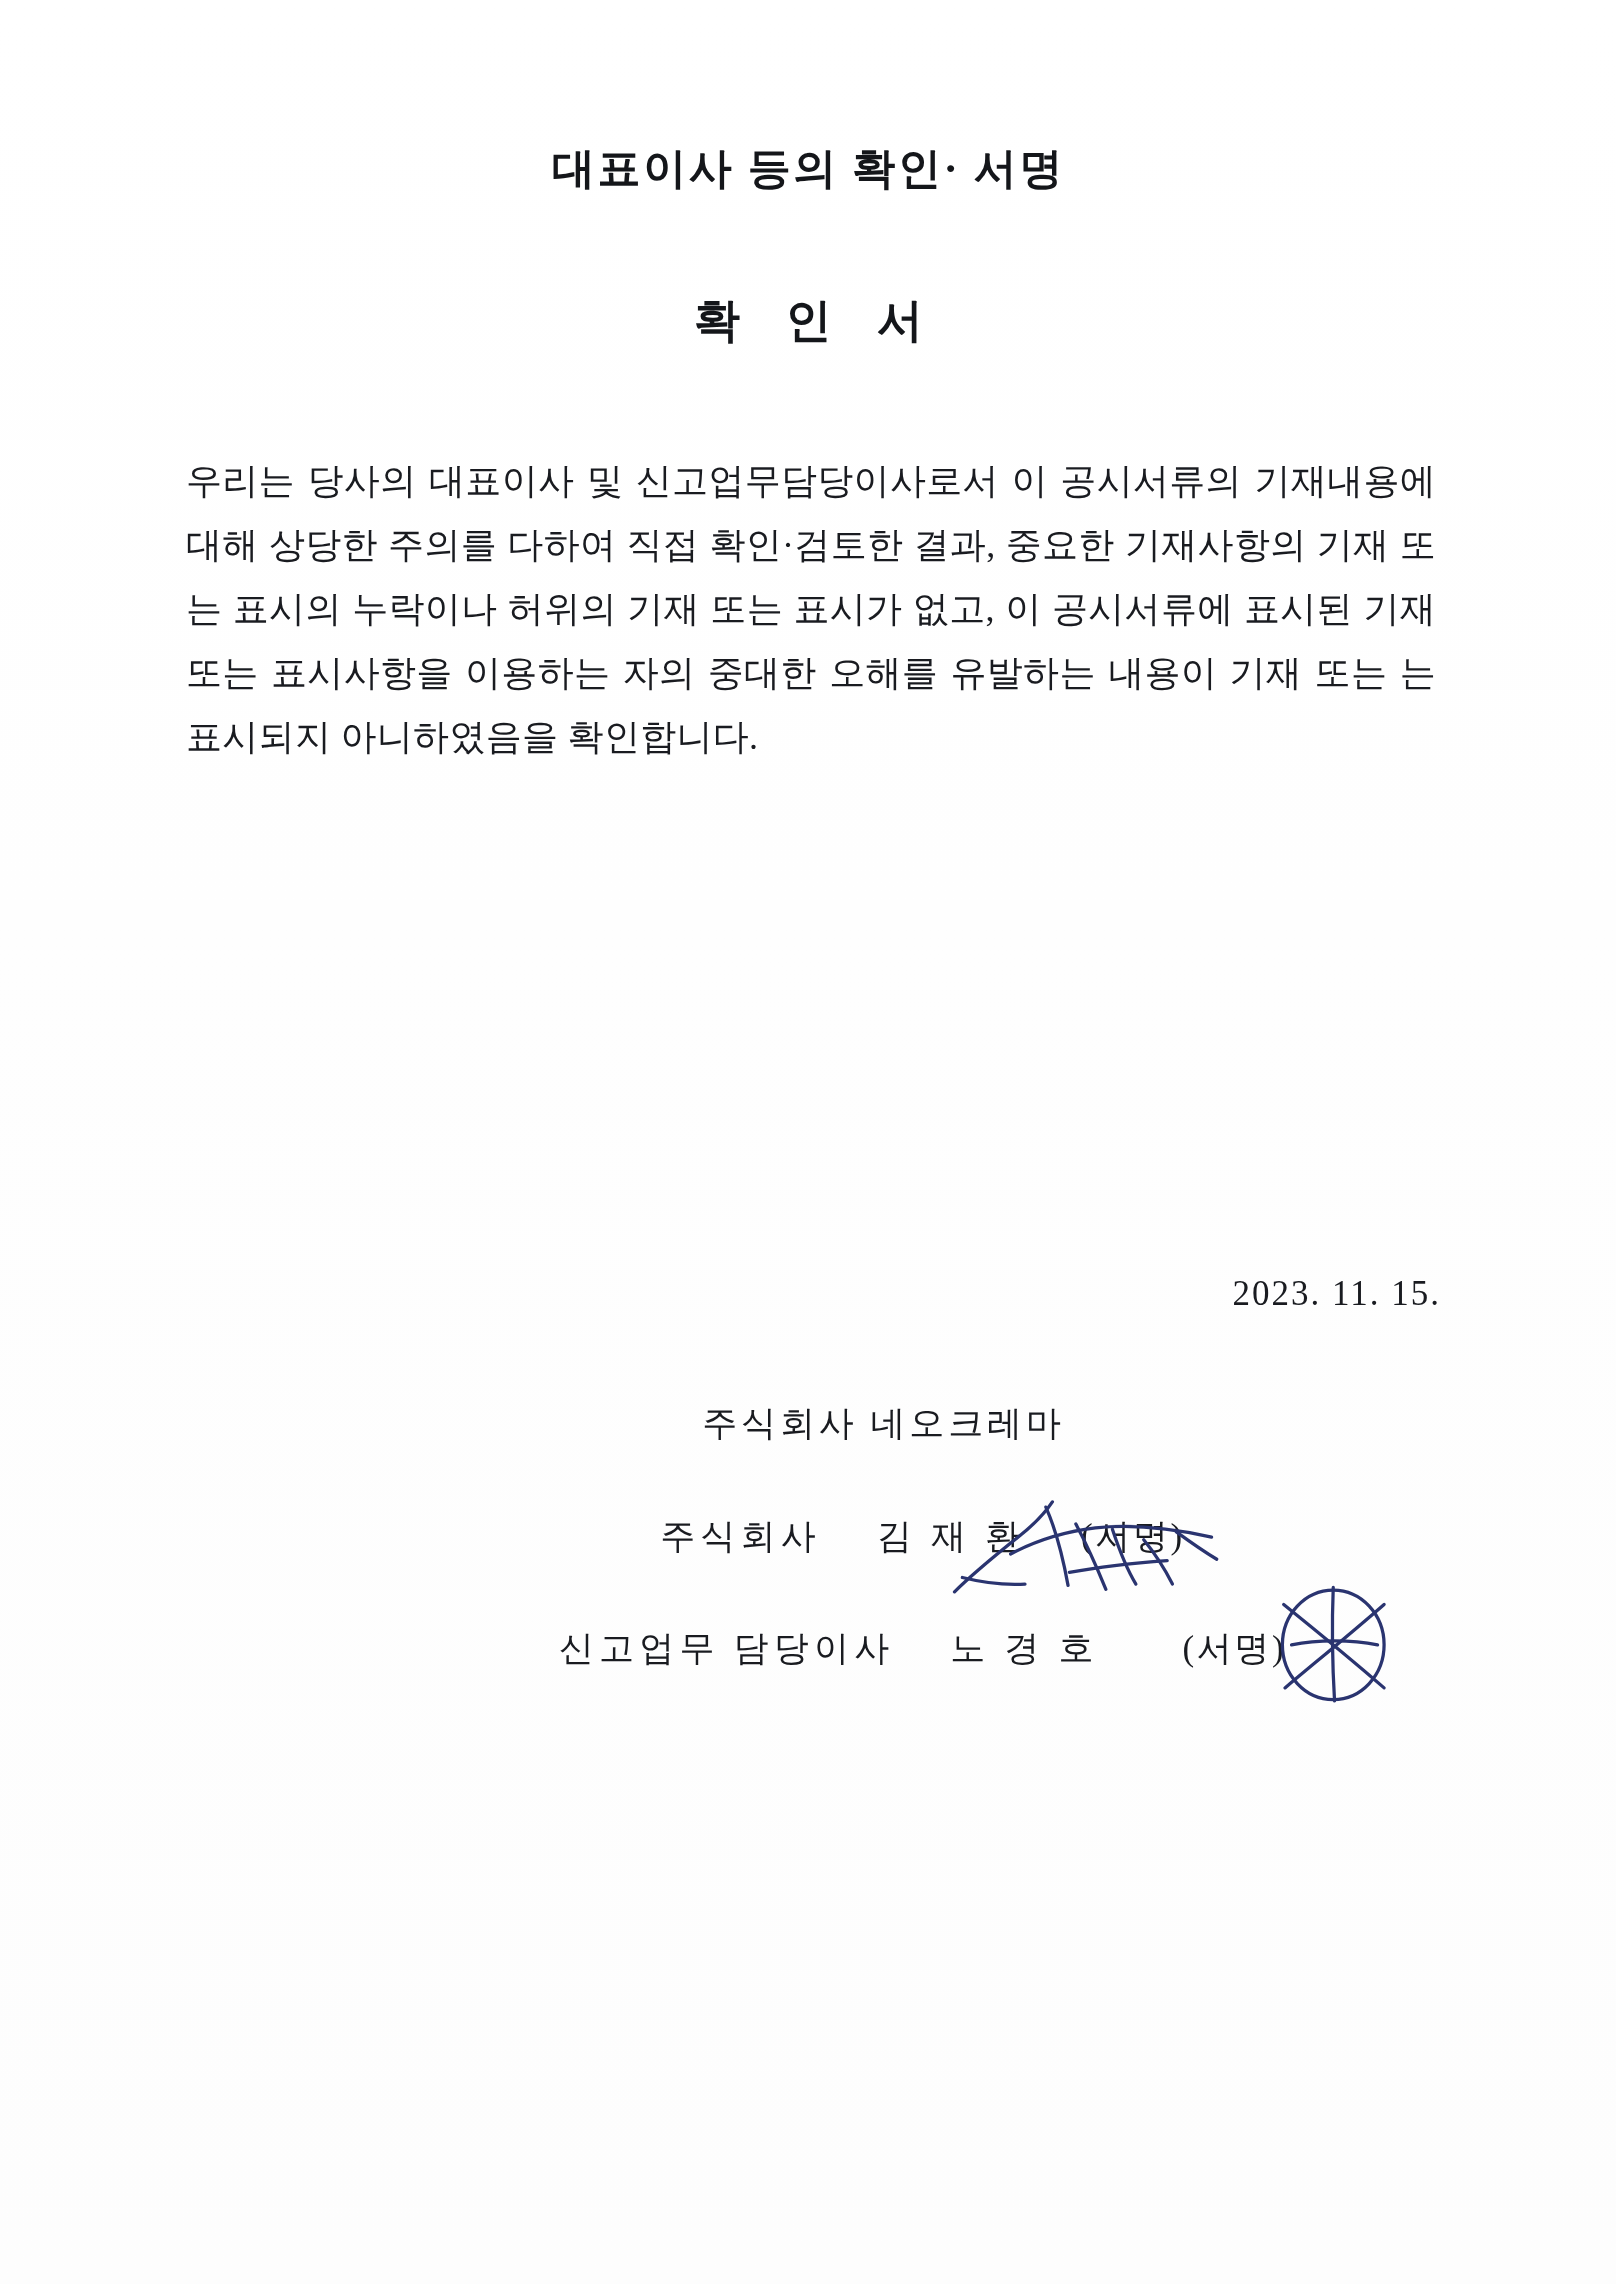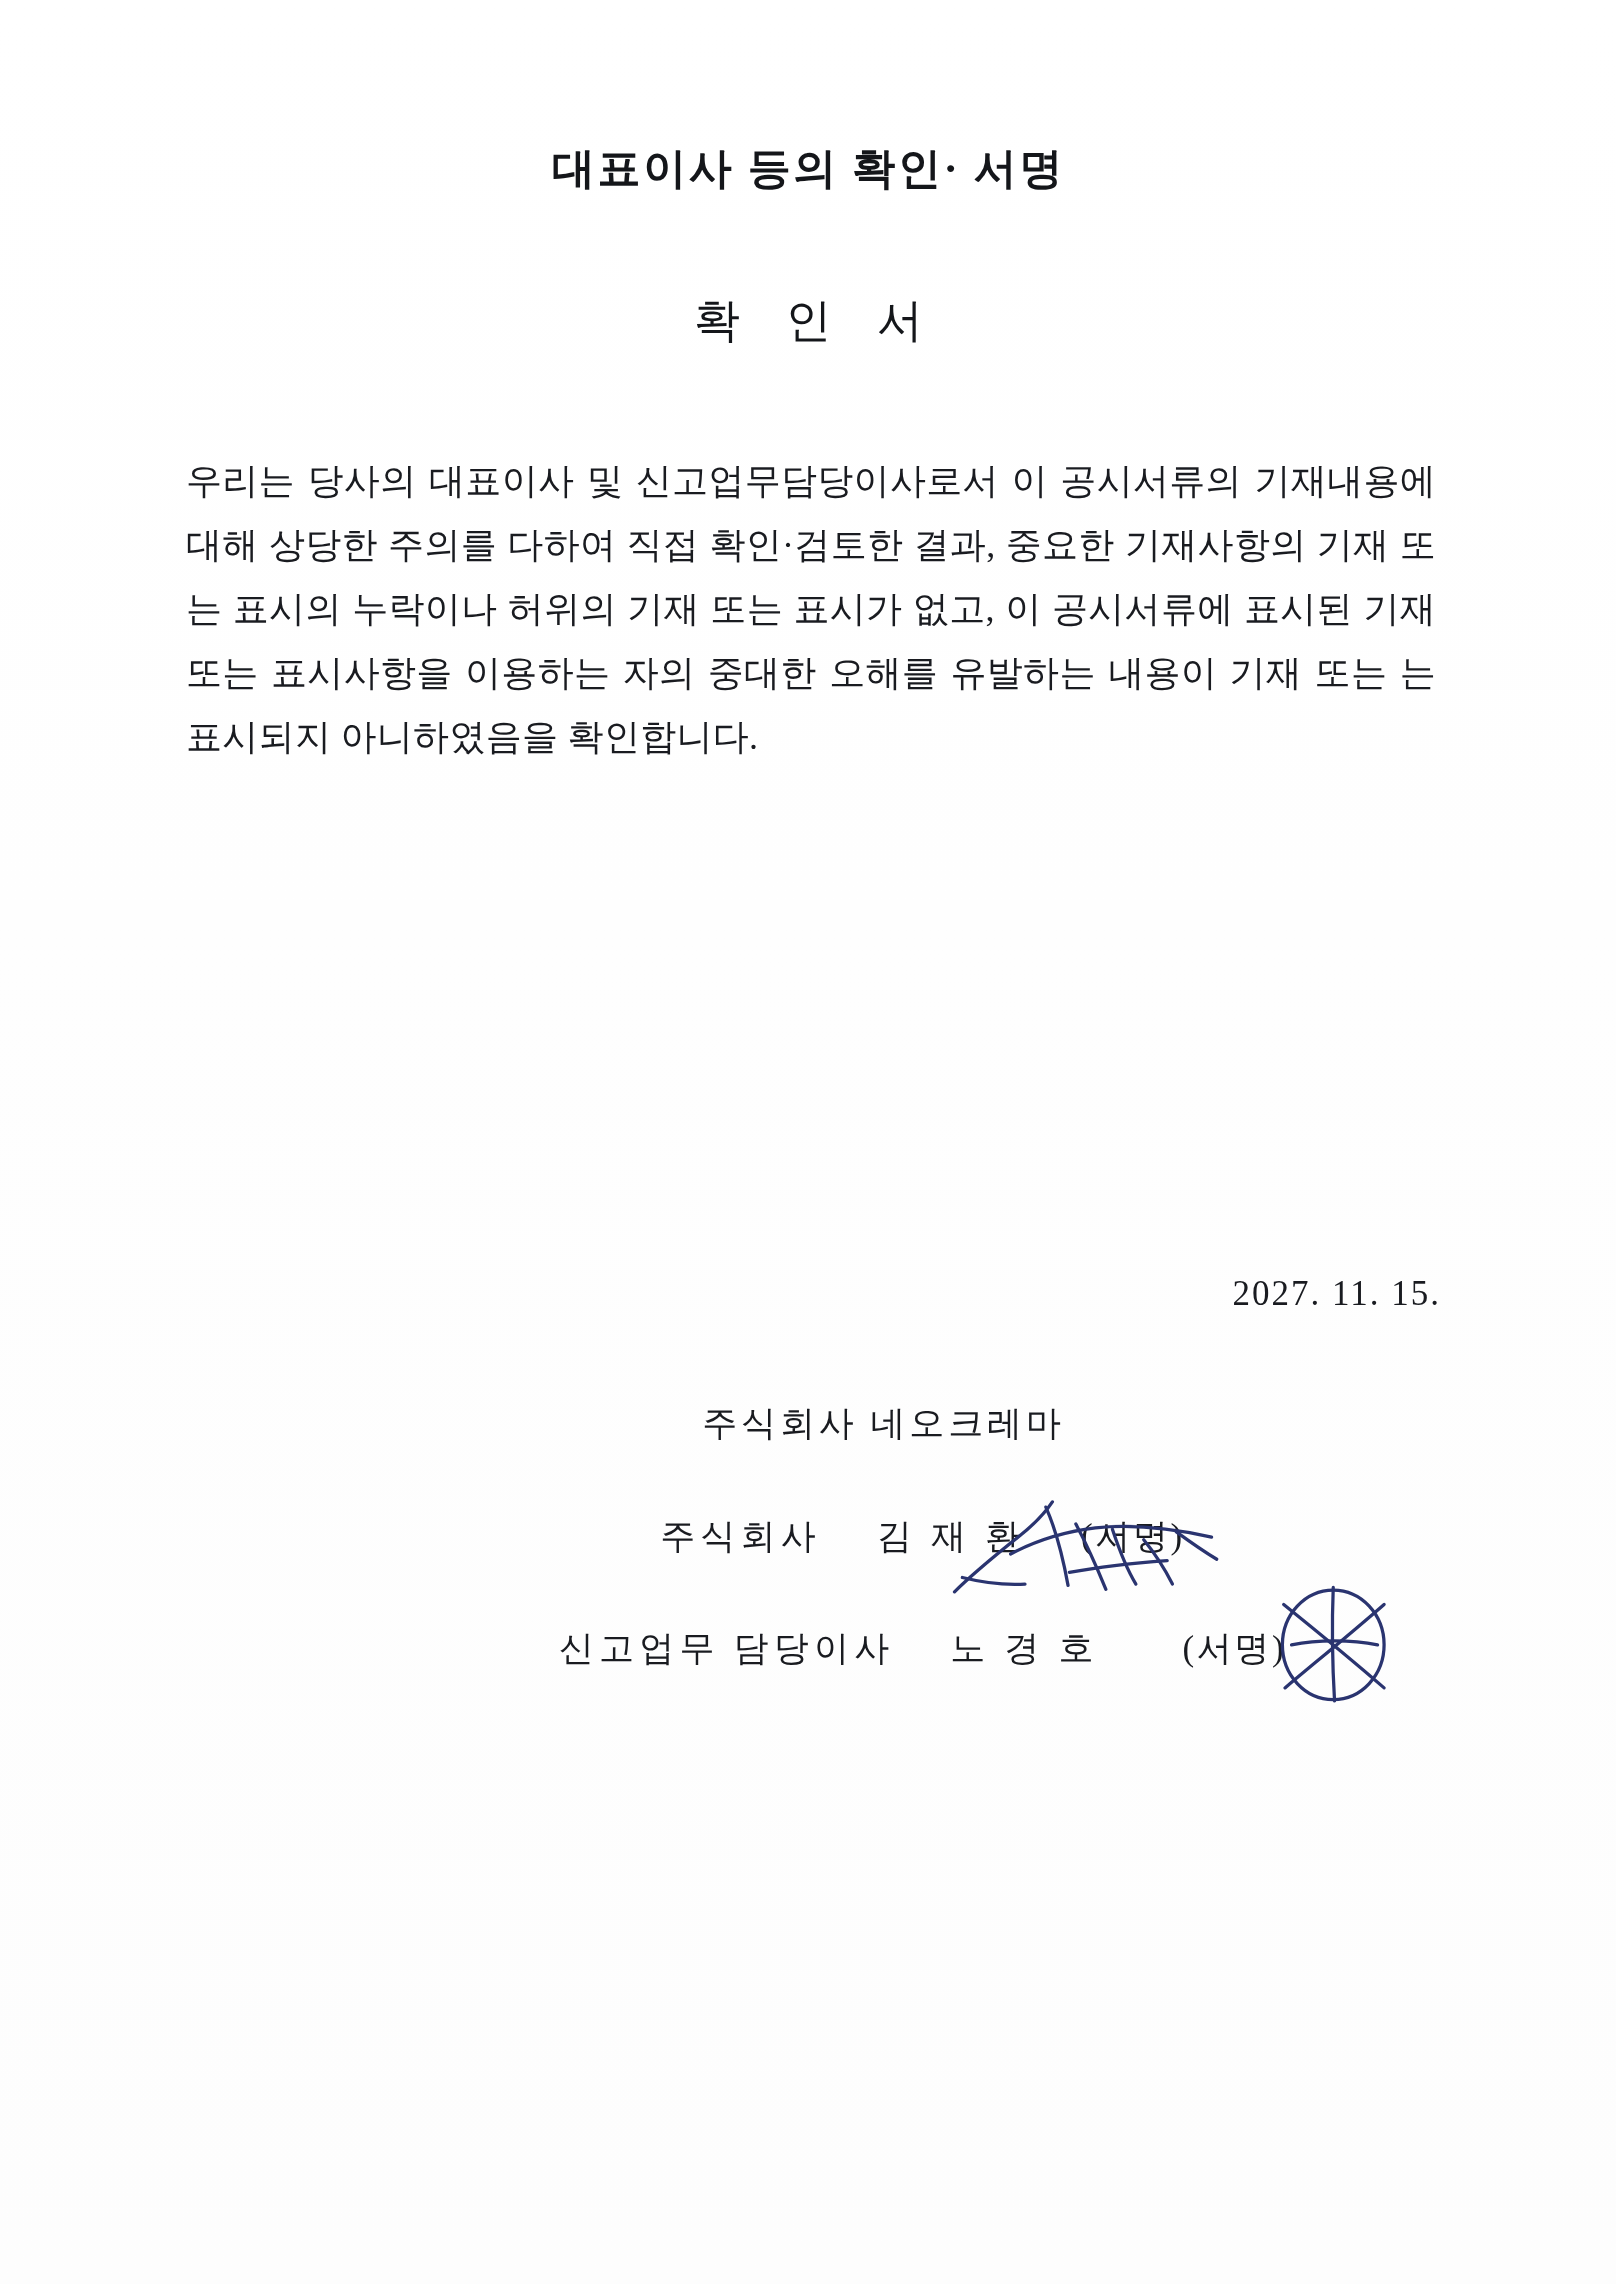--- a/index.html
+++ b/index.html
@@ -51,21 +51,21 @@
     color: #14161a;
   }
 
   .doc-subtitle {
     position: absolute;
     top: 290px;
     left: 0;
     width: 1617px;
     text-align: center;
     font-size: 46px;
-    font-weight: 400;
+    font-weight: 700;
     letter-spacing: 17px;
     text-indent: 17px;
     color: #14161a;
   }
 
   .body-block {
     position: absolute;
     left: 175px;
     width: 1272px;
     font-size: 36px;
@@ -154,21 +154,21 @@
 
     <div class="doc-title">대표이사 등의 확인· 서명</div>
 
     <div class="doc-subtitle">확 인 서</div>
 
     <div class="body-block" id="para1">
       <p>우리는 당사의 대표이사 및 신고업무담당이사로서 이 공시서류의 기재내용에 대해 상당한 주의를 다하여 직접 확인·검토한 결과, 중요한 기재사항의 기재 또는 표시의 누락이나 허위의 기재 또는 표시가 없고, 이 공시서류에 표시된 기재 또는 표시사항을 이용하는 자의 중대한 오해를 유발하는 내용이 기재 또는 는 표시되지 아니하였음을 확인합니다.</p>
     </div>
 
 
-    <div class="date-line">2027. 11. 15.</div>
+    <div class="date-line">2023. 11. 15.</div>
 
     <div class="sign-block">
       <div class="sign-row">
         <span class="sign-company">주식회사 네오크레마</span>
       </div>
 
       <div class="sign-row sign-officer">
         <span>주식회사</span>
         <span>&nbsp;&nbsp;</span>
         <span>김 재 환</span>

